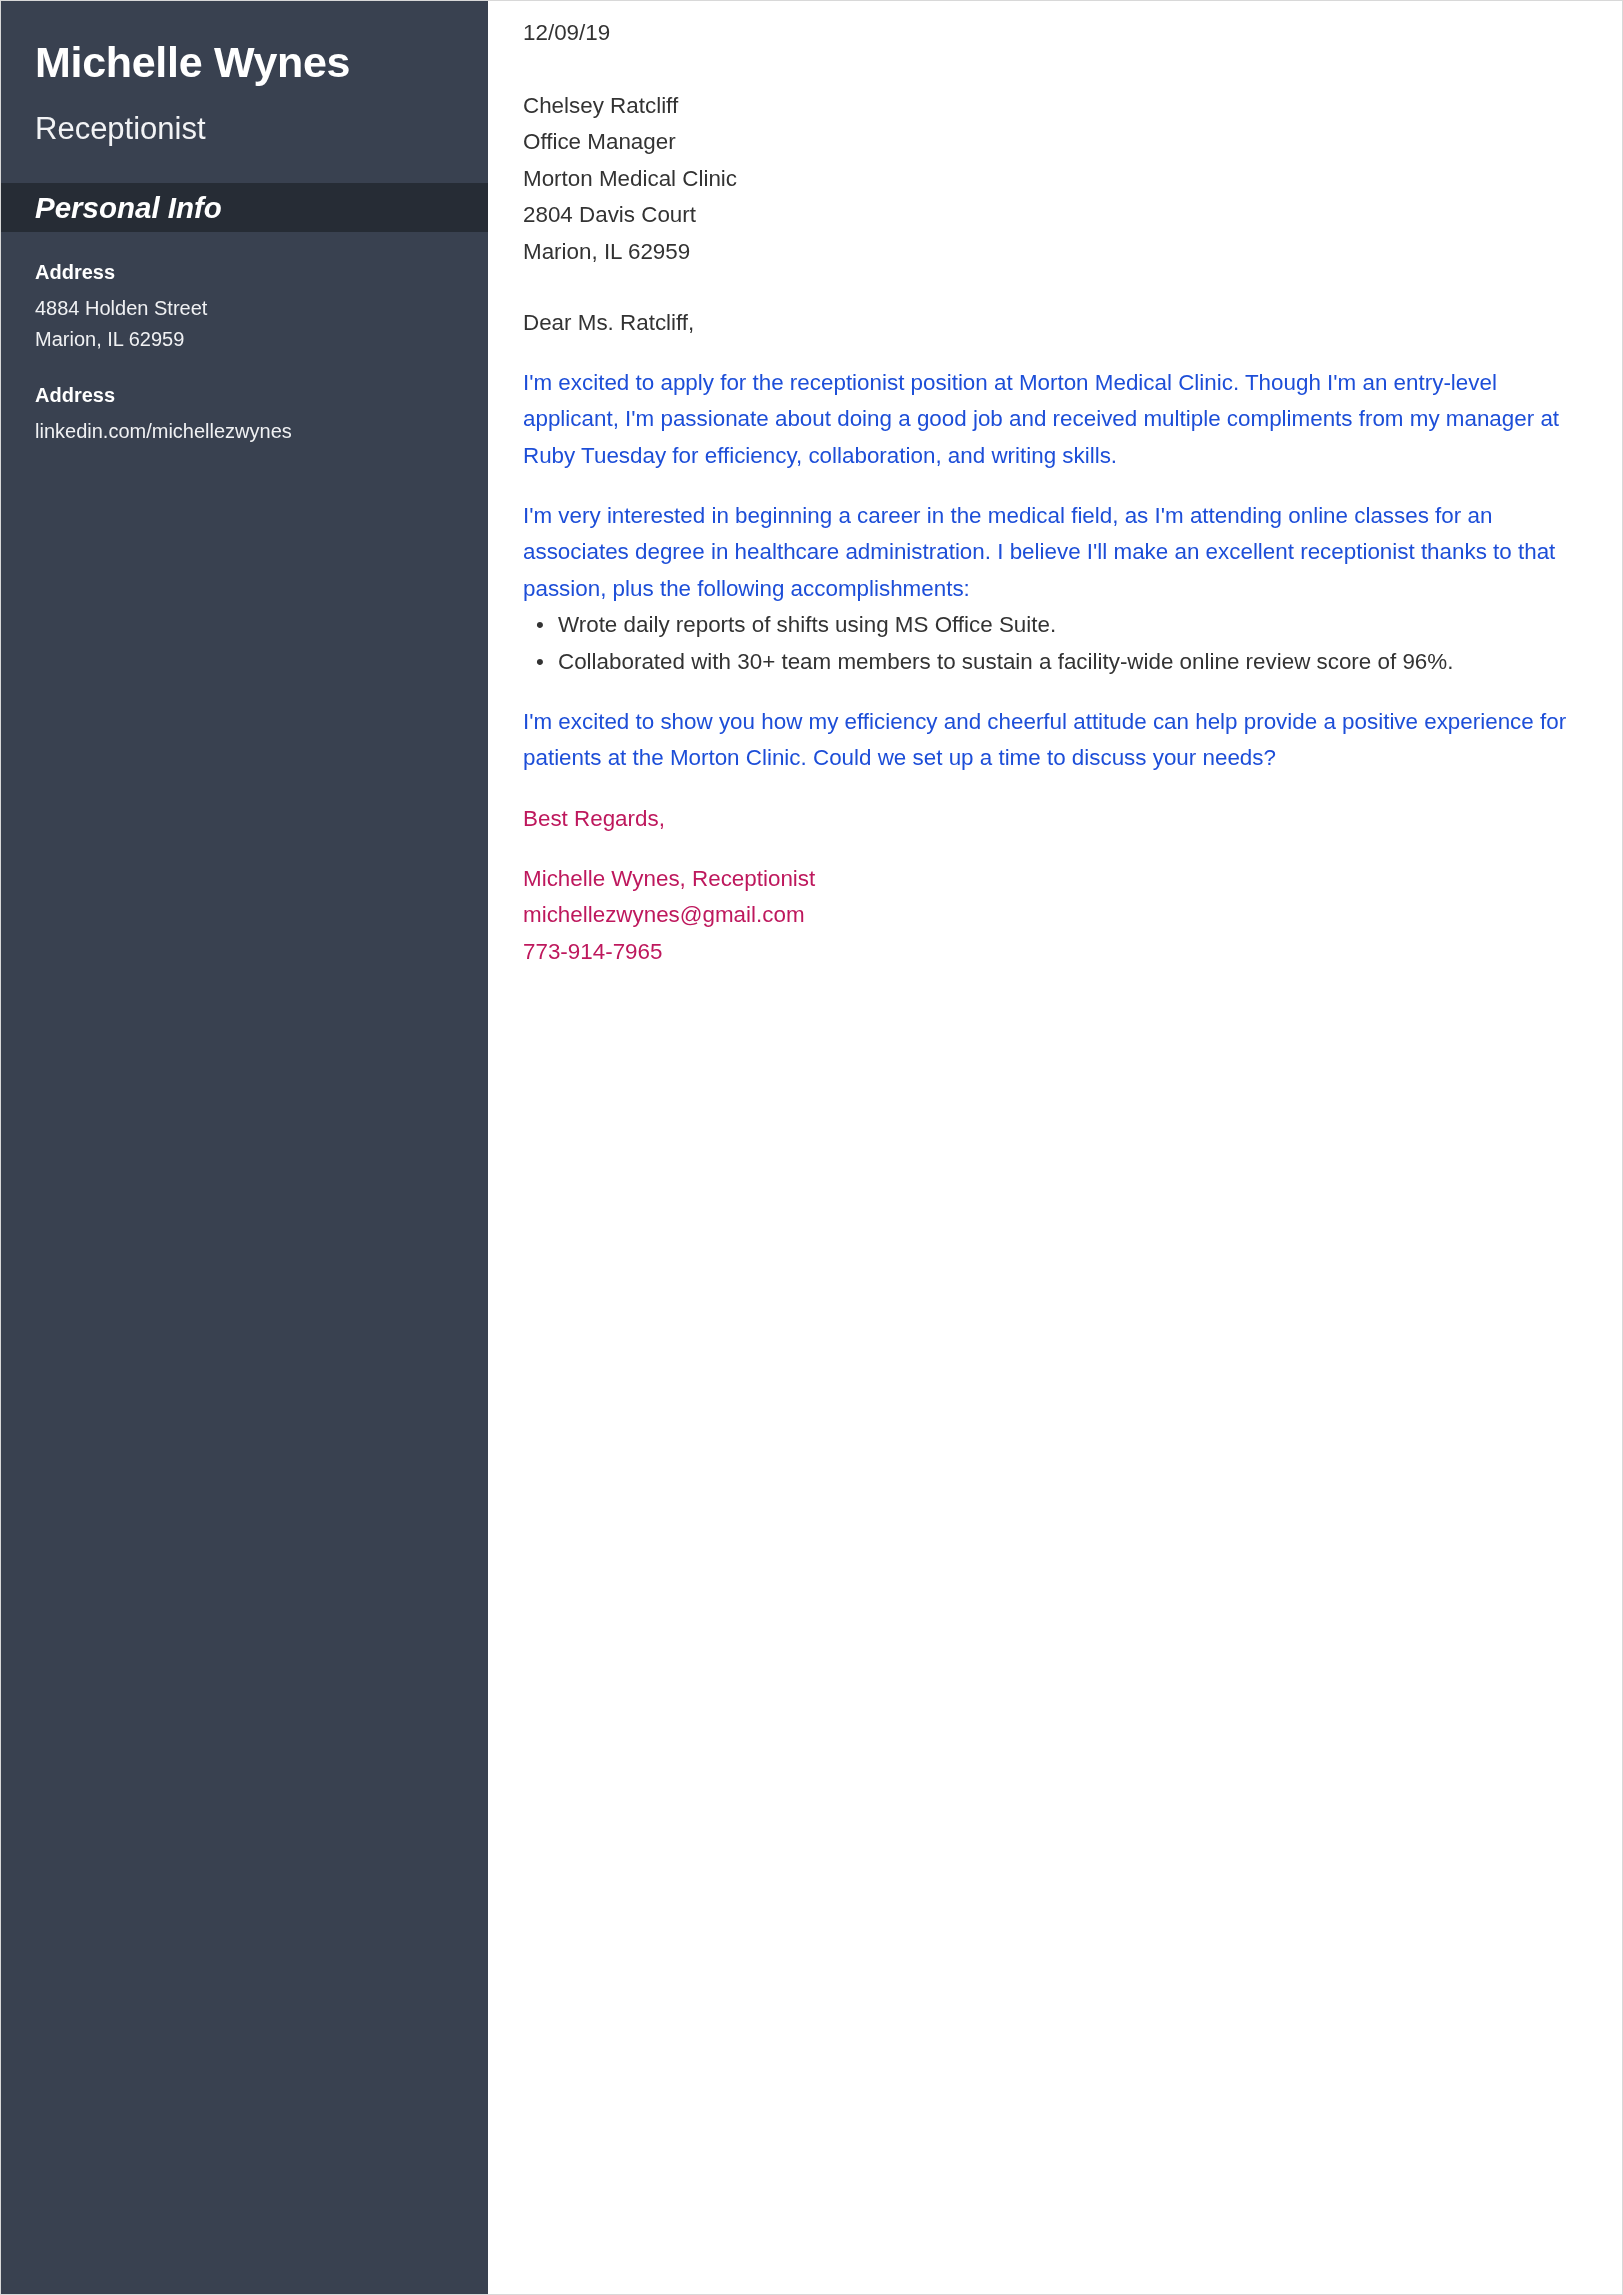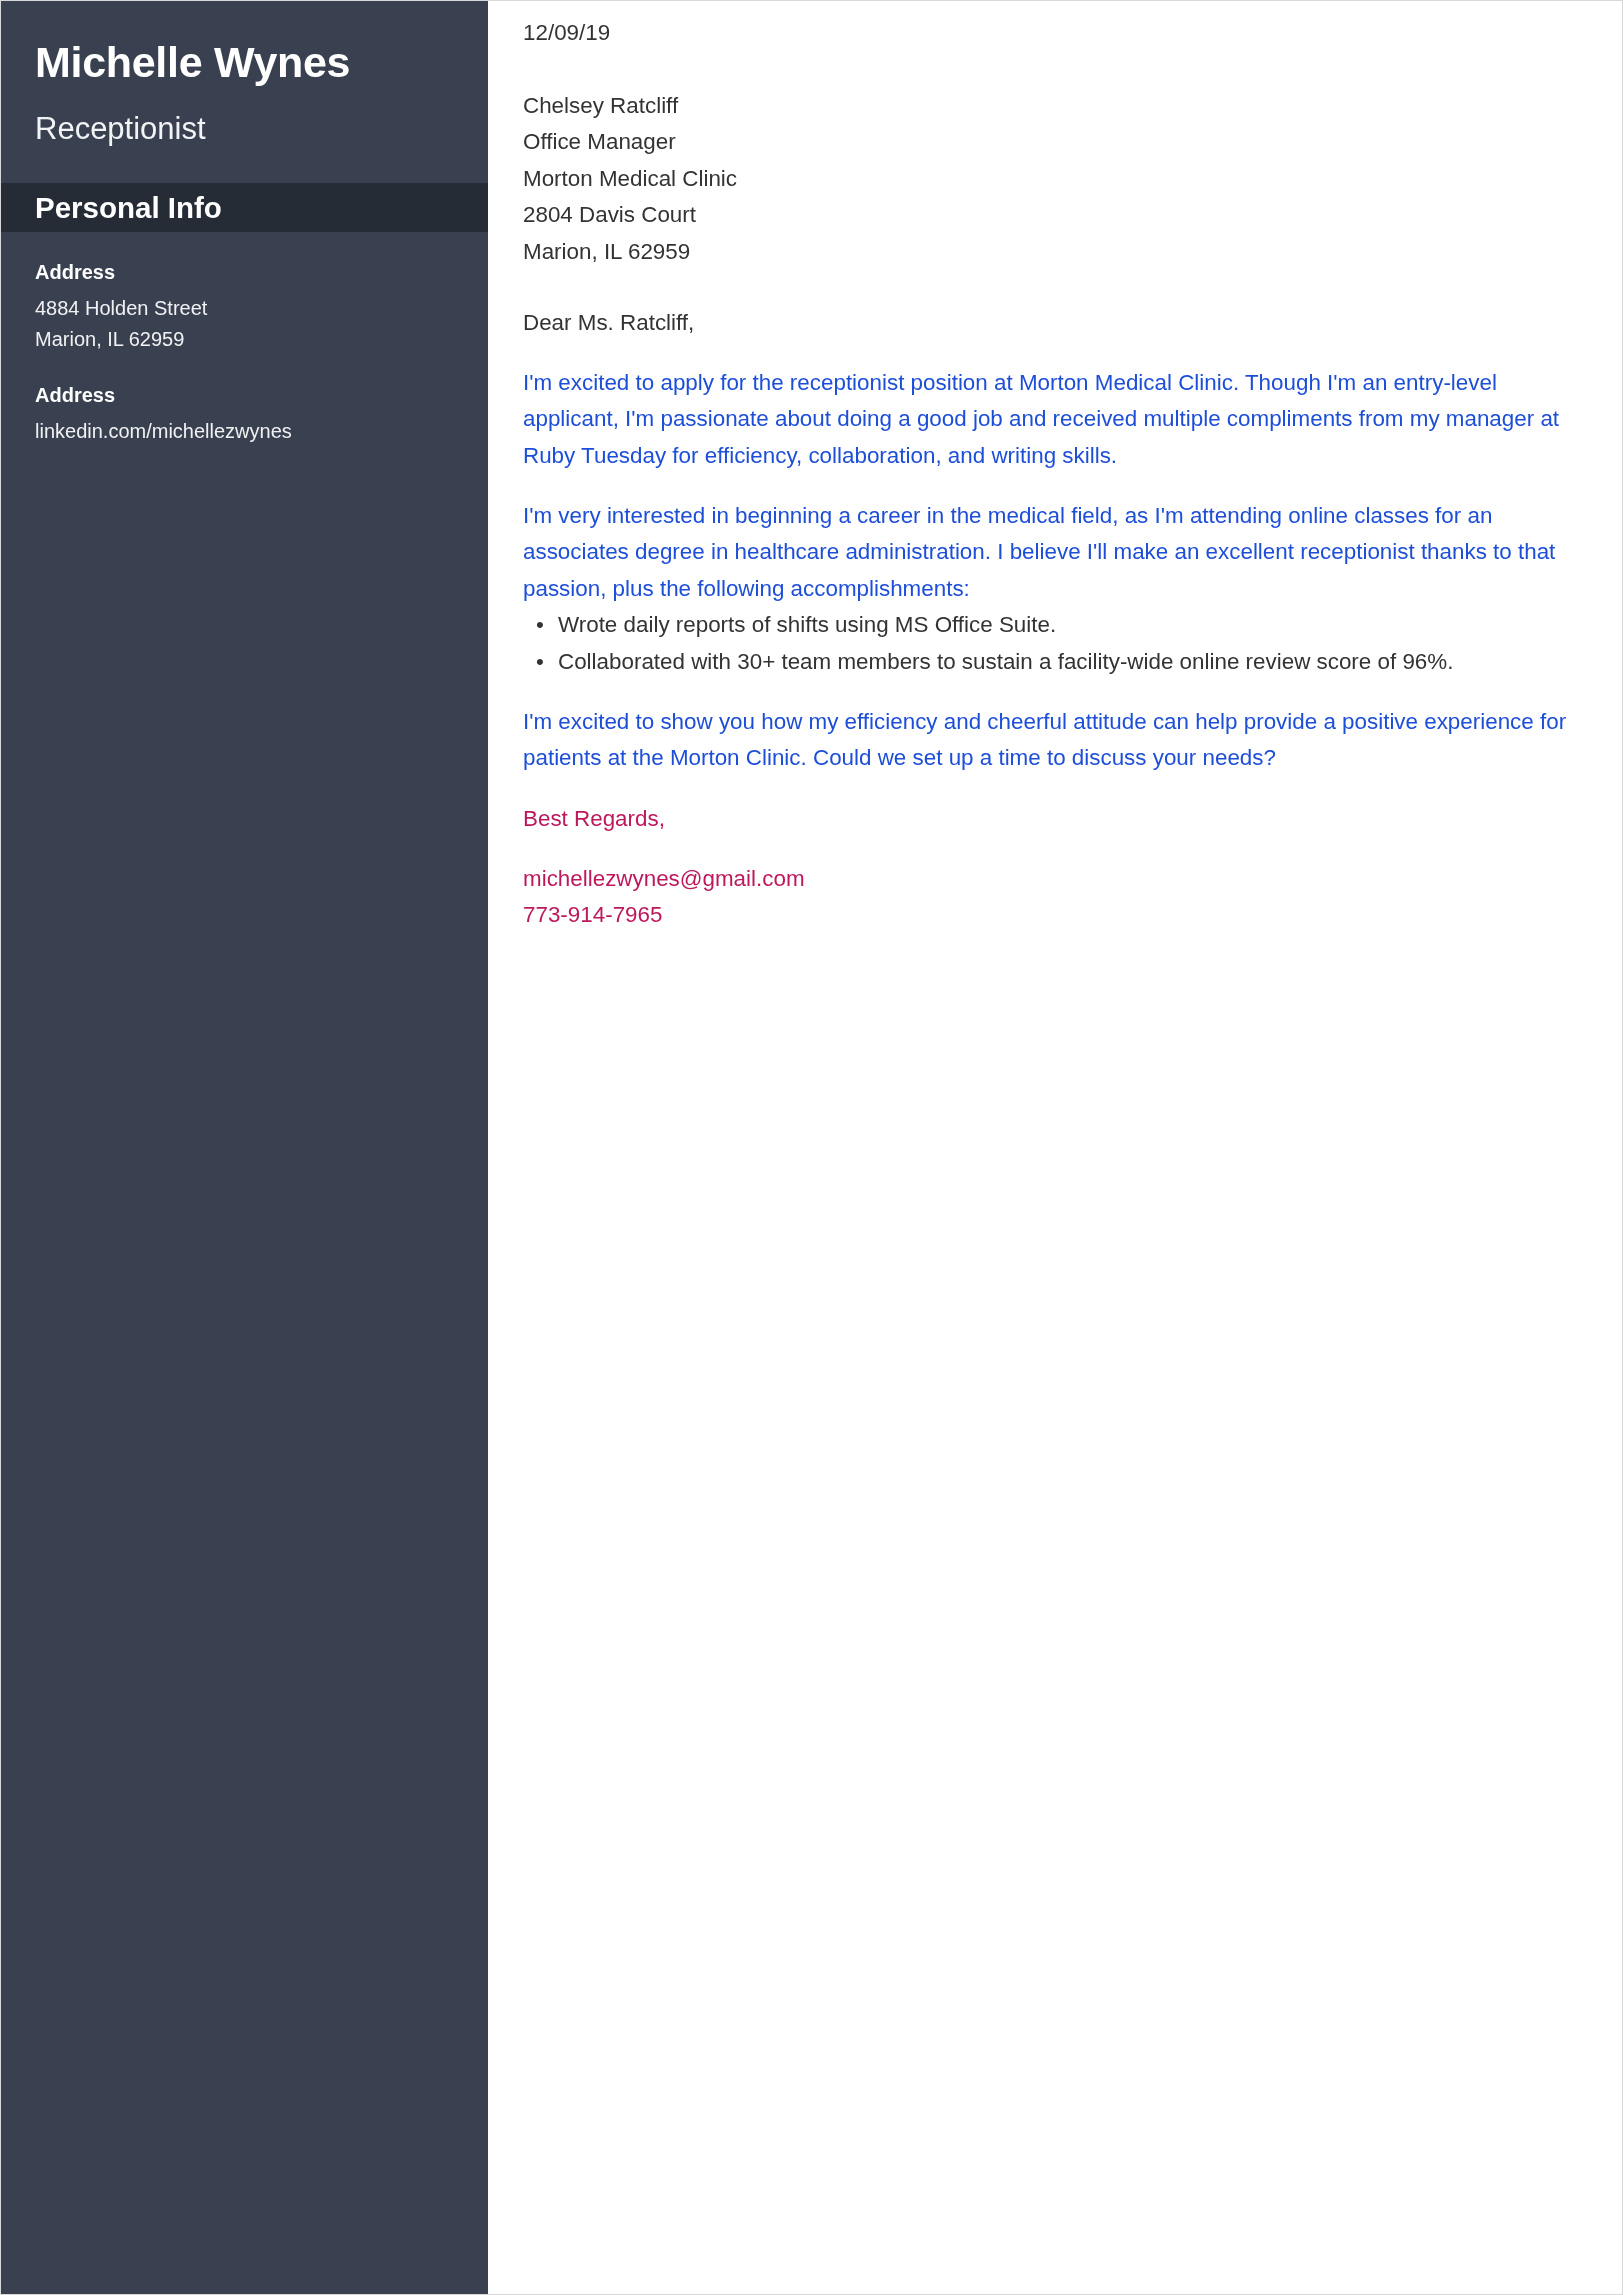--- a/index.html
+++ b/index.html
@@ -57,20 +57,21 @@
     line-height: 1.1;
   }
 
   .section-band {
     margin-top: 37px;
     background: #262c35;
     height: 49px;
     display: flex;
     align-items: center;
     padding-left: 34px;
+    font-style: italic;
   }
 
   .section-band-title {
     font-size: 29.5px;
     font-weight: bold;
     color: #ffffff;
     line-height: 1;
   }
 
   .sidebar-body {
@@ -234,20 +235,21 @@
 
     <p class="body-para">I'm excited to show you how my efficiency and cheerful attitude can help provide a positive experience for patients at the Morton Clinic. Could we set up a time to discuss your needs?</p>
 
     <div class="spacer-sm"></div>
 
     <div class="signoff-line">Best Regards,</div>
 
     <div class="spacer-sm"></div>
 
     <div class="signature-block">
+      <div class="signoff-line">Michelle Wynes, Receptionist</div>
       <div class="signoff-line">michellezwynes@gmail.com</div>
       <div class="signoff-line">773-914-7965</div>
     </div>
 
   </main>
 
 </div>
 
 
 </body></html>

